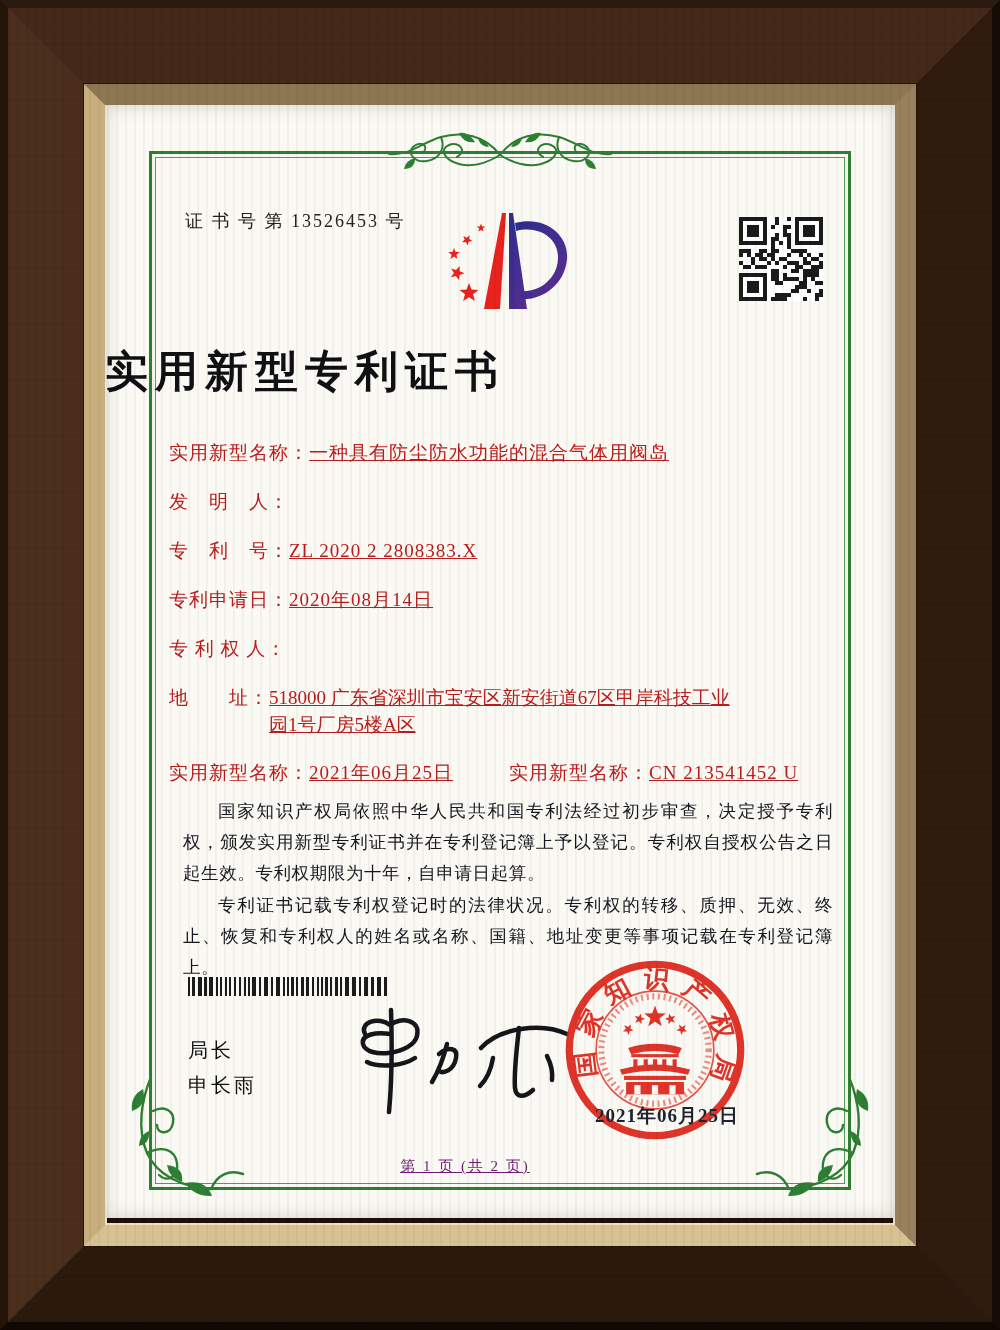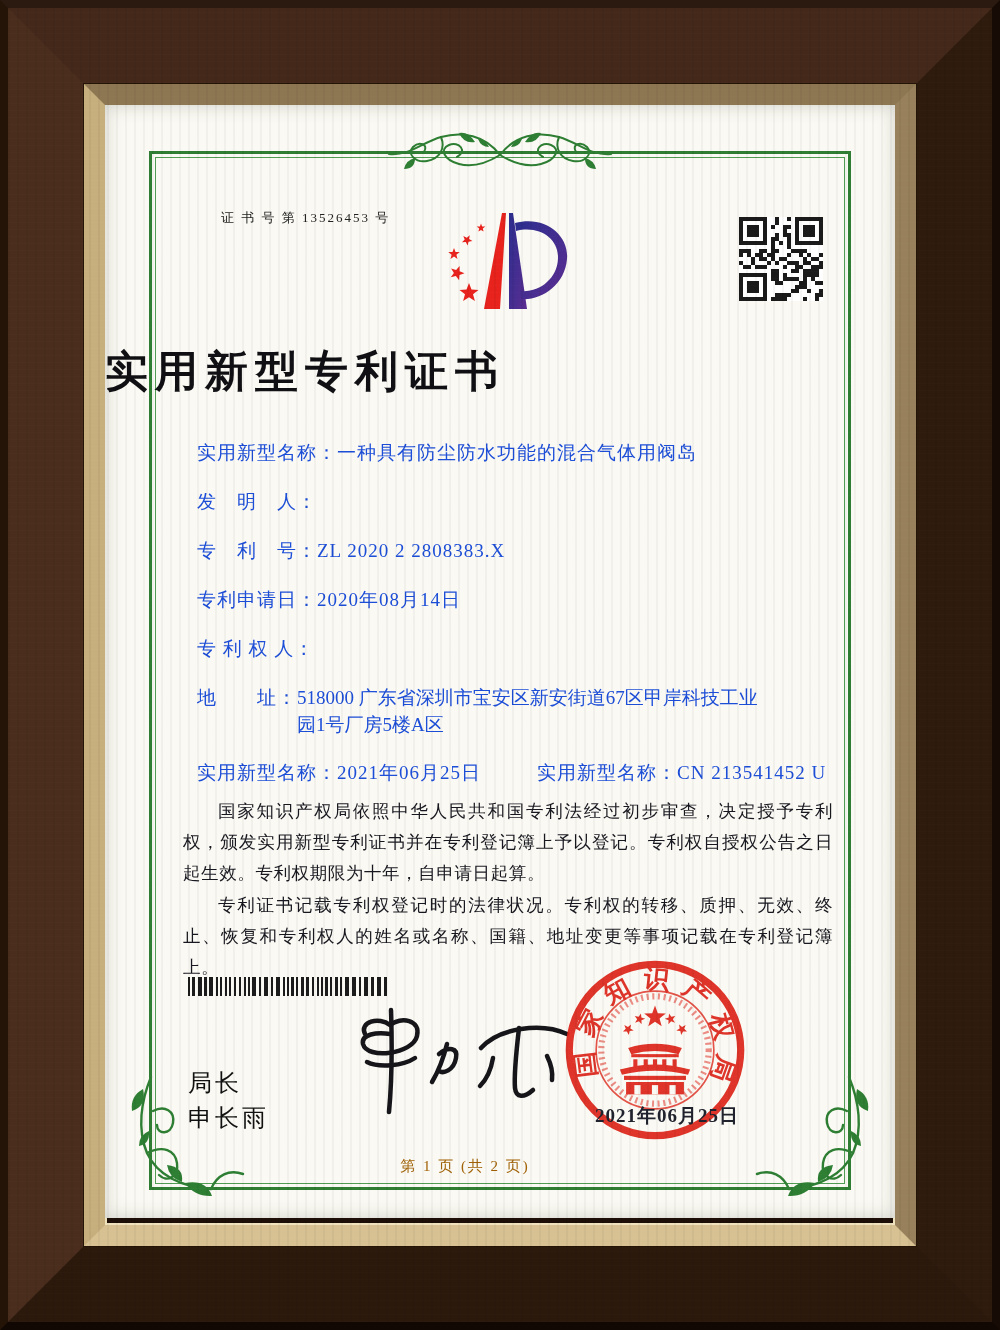--- a/index.html
+++ b/index.html
@@ -26,48 +26,48 @@
 
   
   .gborder{position:absolute;left:44px;top:46px;right:44px;bottom:28px;
     border:3px solid #2f7d33;}
   .gborder-inner{position:absolute;left:50px;top:52px;right:50px;bottom:34px;
     border:1px solid #4f9c52;}
   .orn{position:absolute;}
   .orn svg{display:block;}
 
   
-  .cert-no{position:absolute;left:80px;top:104px;font-size:13px;letter-spacing:2px;color:#222;margin-left:36px;}
+  .cert-no{position:absolute;left:80px;top:104px;font-size:18px;letter-spacing:2px;color:#222;}
   .logo{position:absolute;left:338px;top:96px;}
   .qr{position:absolute;left:634px;top:112px;}
   .title{position:absolute;left:0;top:238px;width:100%;text-align:left;
     font-size:43px;font-weight:bold;letter-spacing:7px;color:#101014;}
 
-  .fields{position:absolute;left:92px;top:334px;width:660px;font-size:19px;color:#1d4ed8;}
+  .fields{position:absolute;left:64px;top:334px;width:660px;font-size:19px;color:#b91c1c;}
   .frow{margin-bottom:21px;line-height:28px;display:flex;align-items:flex-start;}
   .flabel{white-space:pre;letter-spacing:1px;}
-  .fvalue{letter-spacing:1px;}
+  .fvalue{letter-spacing:1px;text-decoration:underline;}
   .fvalue.addr{letter-spacing:0;display:inline-block;width:472px;line-height:27px;}
   .grant-row{display:flex;}
   .grant-no{margin-left:56px;display:flex;}
 
   .paras{position:absolute;left:78px;top:691px;width:650px;font-size:17.5px;
     line-height:31px;text-align:justify;color:#17171f;letter-spacing:.6px;}
   .paras p{margin:0 0 1px 0;text-indent:2em;}
 
   .barcode{position:absolute;left:83px;top:872px;}
-  .director{position:absolute;left:83px;top:960px;
+  .director{position:absolute;left:83px;top:928px;
     font-family:"Liberation Sans","DejaVu Sans",sans-serif;
-    font-size:24px;line-height:35px;letter-spacing:3px;color:#111;}
+    font-size:20px;line-height:35px;letter-spacing:3px;color:#111;}
   .signature{position:absolute;left:190px;top:895px;}
   .seal{position:absolute;left:455px;top:850px;}
   .seal-date{position:absolute;left:472px;top:998px;width:180px;text-align:center;
     font-size:19px;letter-spacing:1px;color:#20232e;font-weight:bold;}
   .footer{position:absolute;left:0;top:1052px;width:720px;text-align:center;
-    font-size:15px;letter-spacing:2px;color:#a16207;}
+    font-size:15px;letter-spacing:2px;color:#701a75;text-decoration:underline;}
 </style>
 </head>
 <body>
 
 <div class="frame-edge"></div>
 <div class="frame-wood"></div>
 <div class="gold-trim"></div>
 
 <div class="paper">
 

